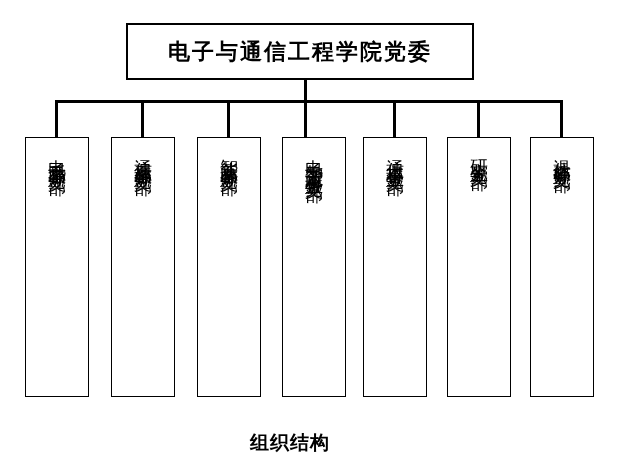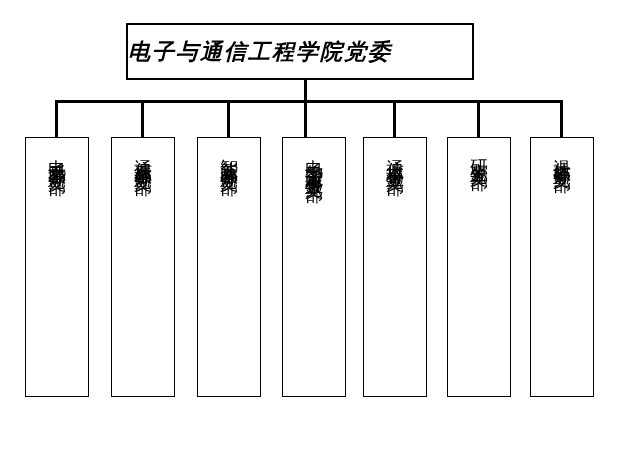--- a/index.html
+++ b/index.html
@@ -20,21 +20,21 @@
   .root-box {
     position: absolute;
     left: 126px;
     top: 23px;
     width: 348px;
     height: 57px;
     border: 2px solid #000000;
     box-sizing: border-box;
     display: flex;
     align-items: center;
-    font-style: italic;
+    justify-content: center;
   }
   .root-box .label {
     font-size: 22px;
     font-weight: bold;
     letter-spacing: 2px;
     white-space: nowrap;
   }
   
   .line {
     position: absolute;
@@ -121,14 +121,15 @@
   <div class="vbox" style="left:363px">
     <span class="vlabel">通信本科生党支部</span>
   </div>
   <div class="vbox" style="left:447px">
     <span class="vlabel">研究生党支部</span>
   </div>
   <div class="vbox" style="left:530px">
     <span class="vlabel">退休教师党支部</span>
   </div>
 
+  <div class="caption">组织结构</div>
 
 </div>
 
 </body></html>

